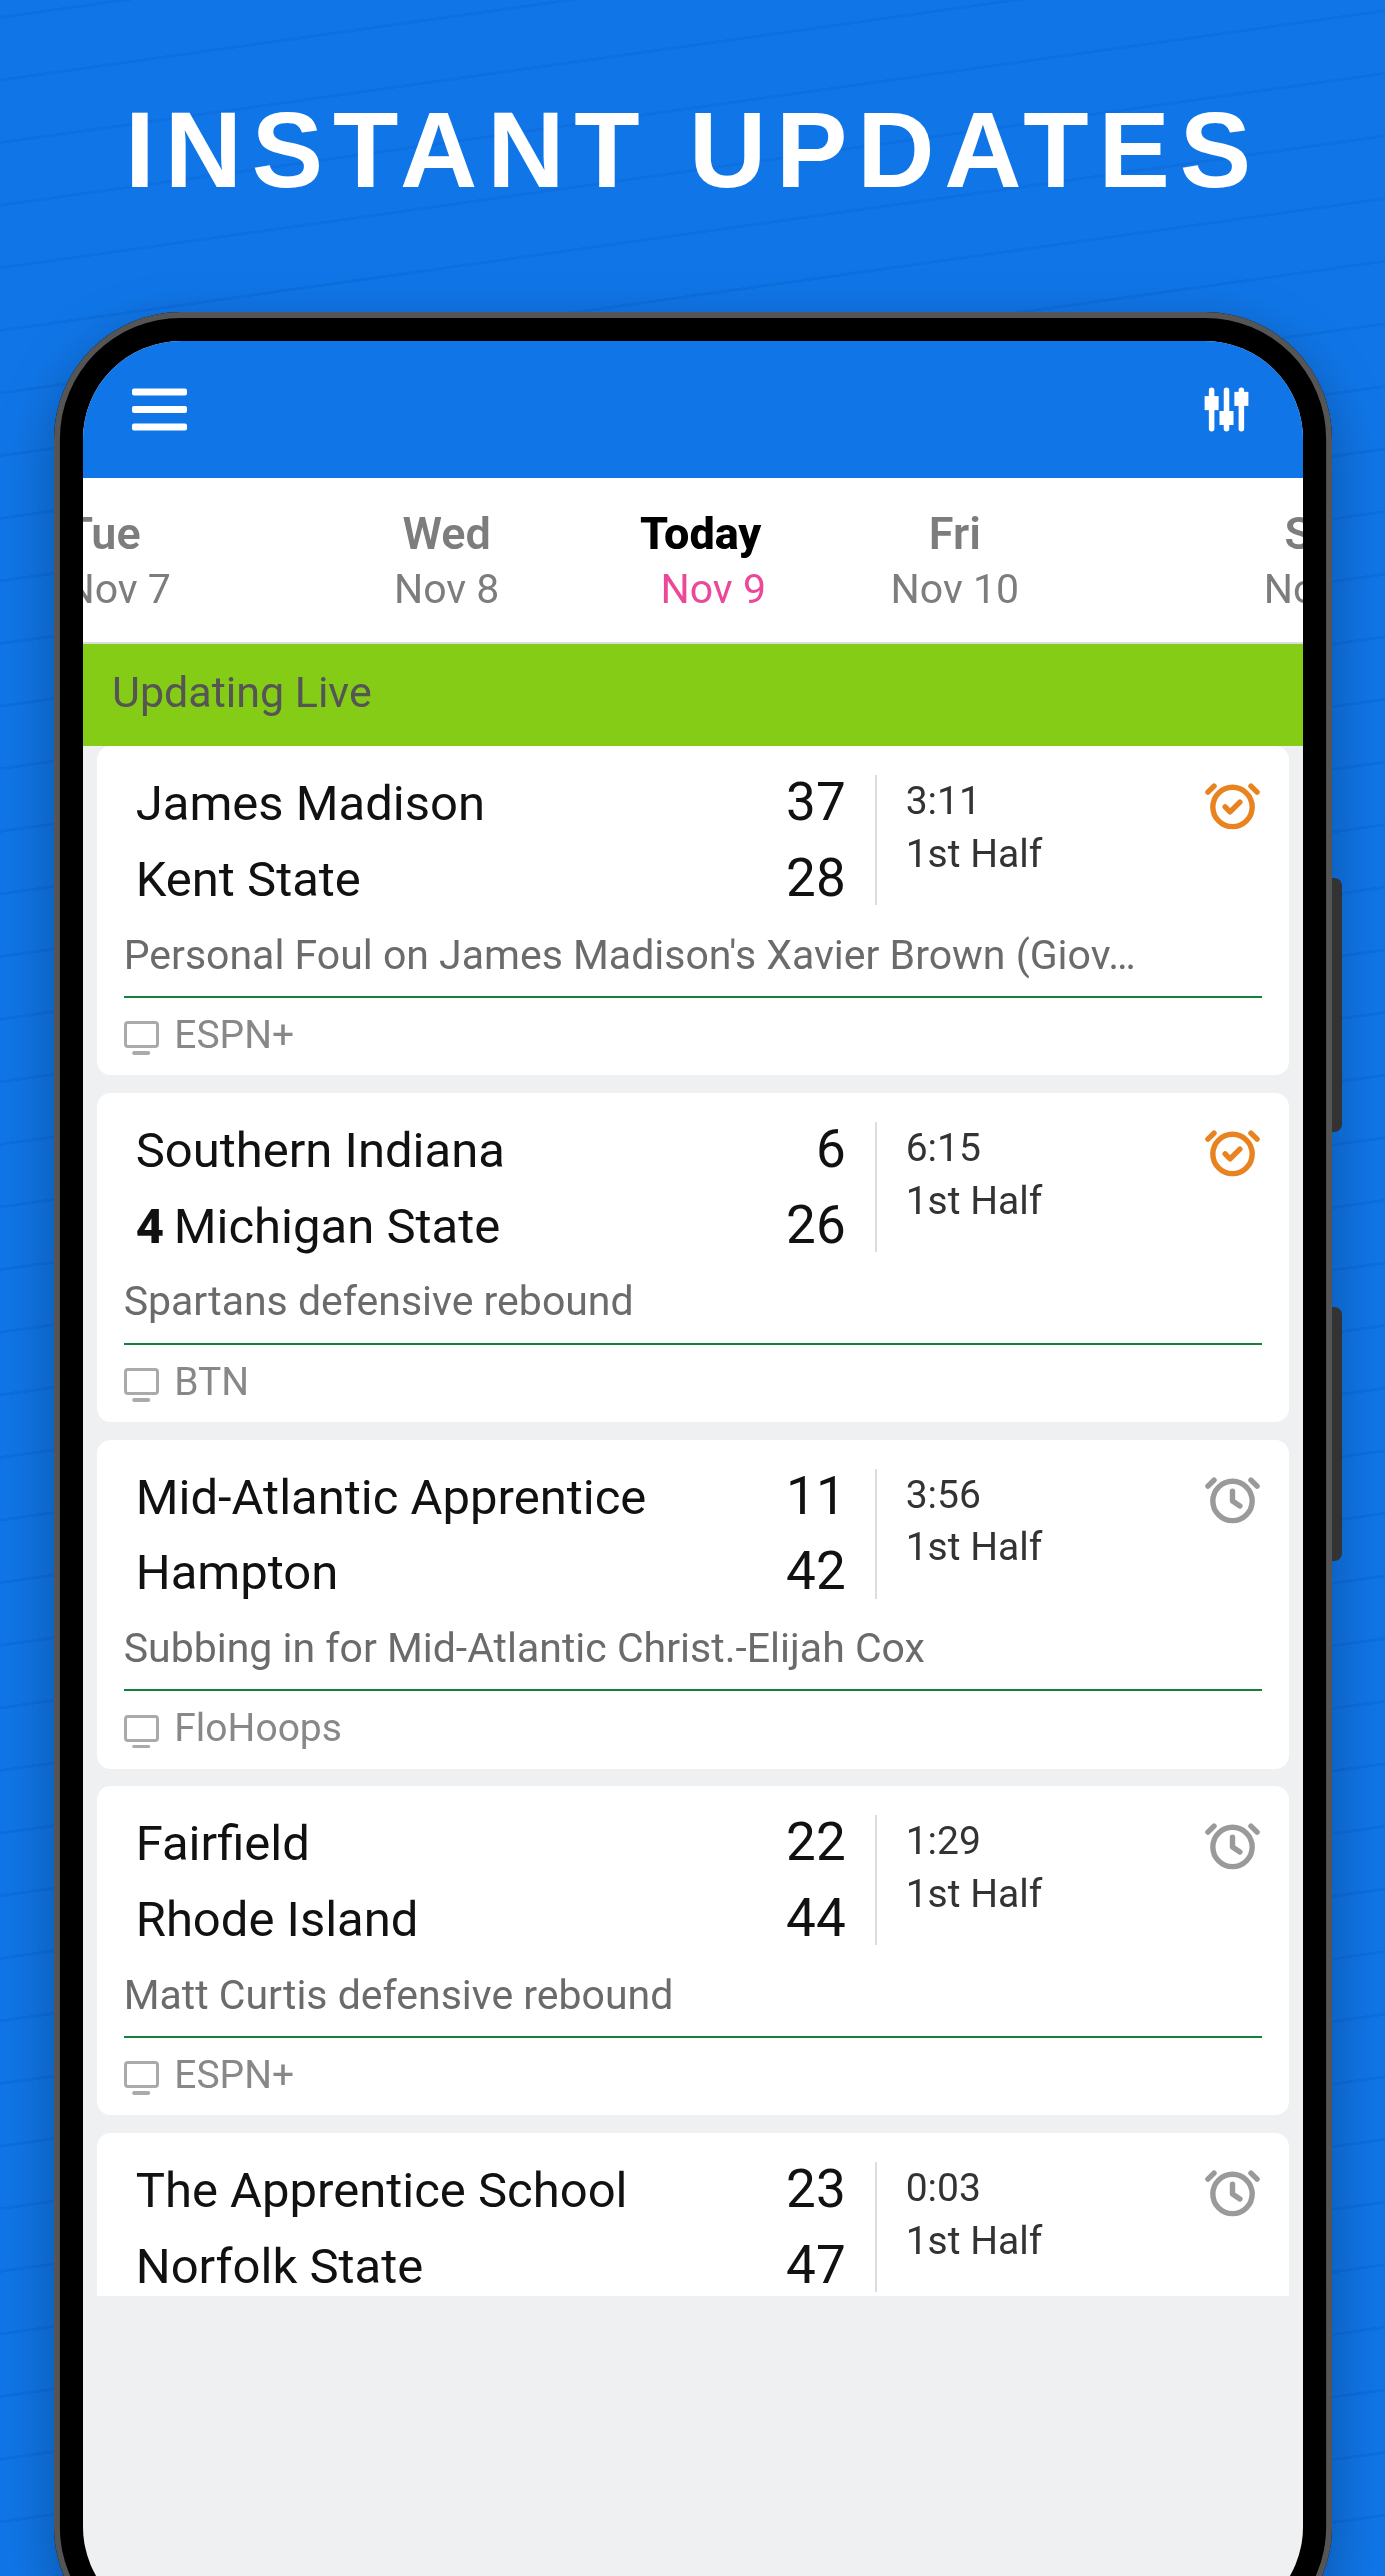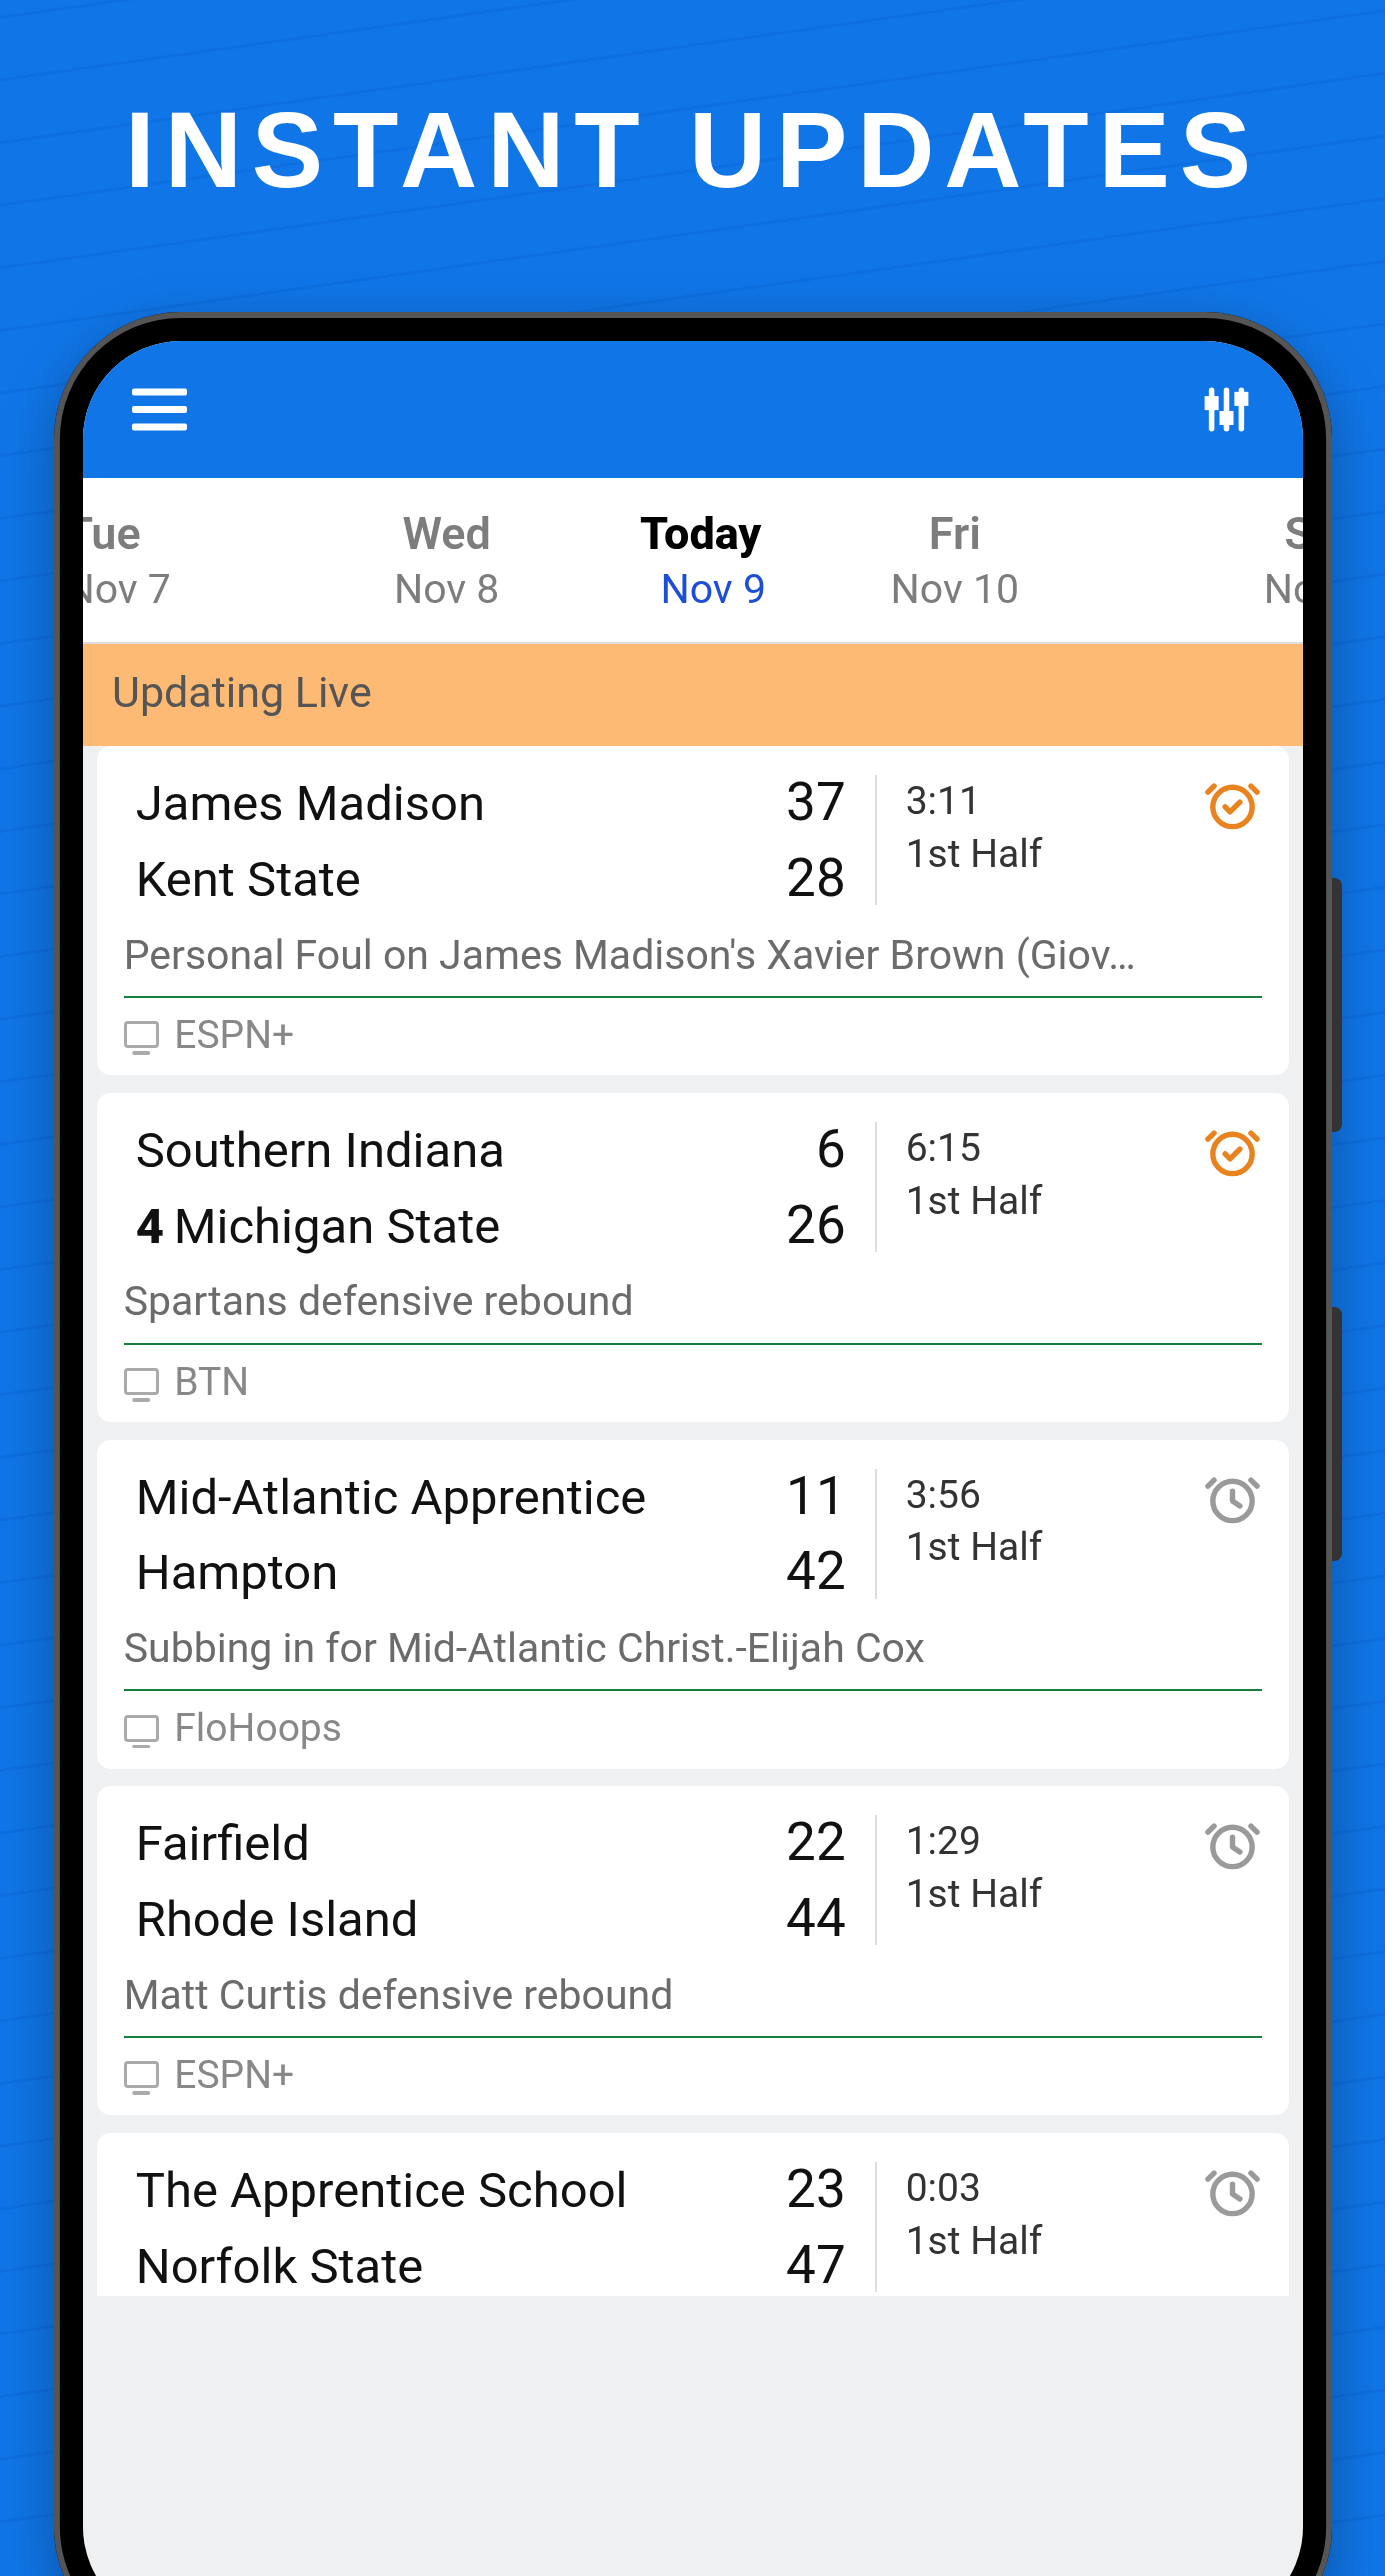--- a/index.html
+++ b/index.html
@@ -87,26 +87,26 @@
     flex:1;
     display:flex;
     flex-direction:column;
     align-items:center;
     justify-content:center;
     color:#7d7d7d;
   }
   .date-tab .day { font-size:45px; font-weight:600; }
   .date-tab .date { font-size:41px; margin-top:5.9px; }
   .date-tab.selected .day { color:#000; font-weight:800;text-align:right; }
-  .date-tab.selected .date { color:#1d4ed8;margin-left:25px; }
+  .date-tab.selected .date { color:#ec4899;margin-left:25px; }
   .date-tab.first { align-items:flex-start; padding-left:0; margin-left:-17.6px; }
   .date-tab.last  { align-items:flex-end; padding-right:0; margin-right:-33px; overflow:hidden; }
 
   .status-row {
-    background:#fdba74;
+    background:#84cc16;
     padding: 23.4px 29px 29px;
     color:#555;
     font-size:43px;
   }
   .games { padding: 0 13.7px 0 13.7px; }
   .game {
     background:#fff;
     border-radius:13.7px;
     margin-bottom:17.6px;
     padding: 25px 27px 17.6px 27px;

